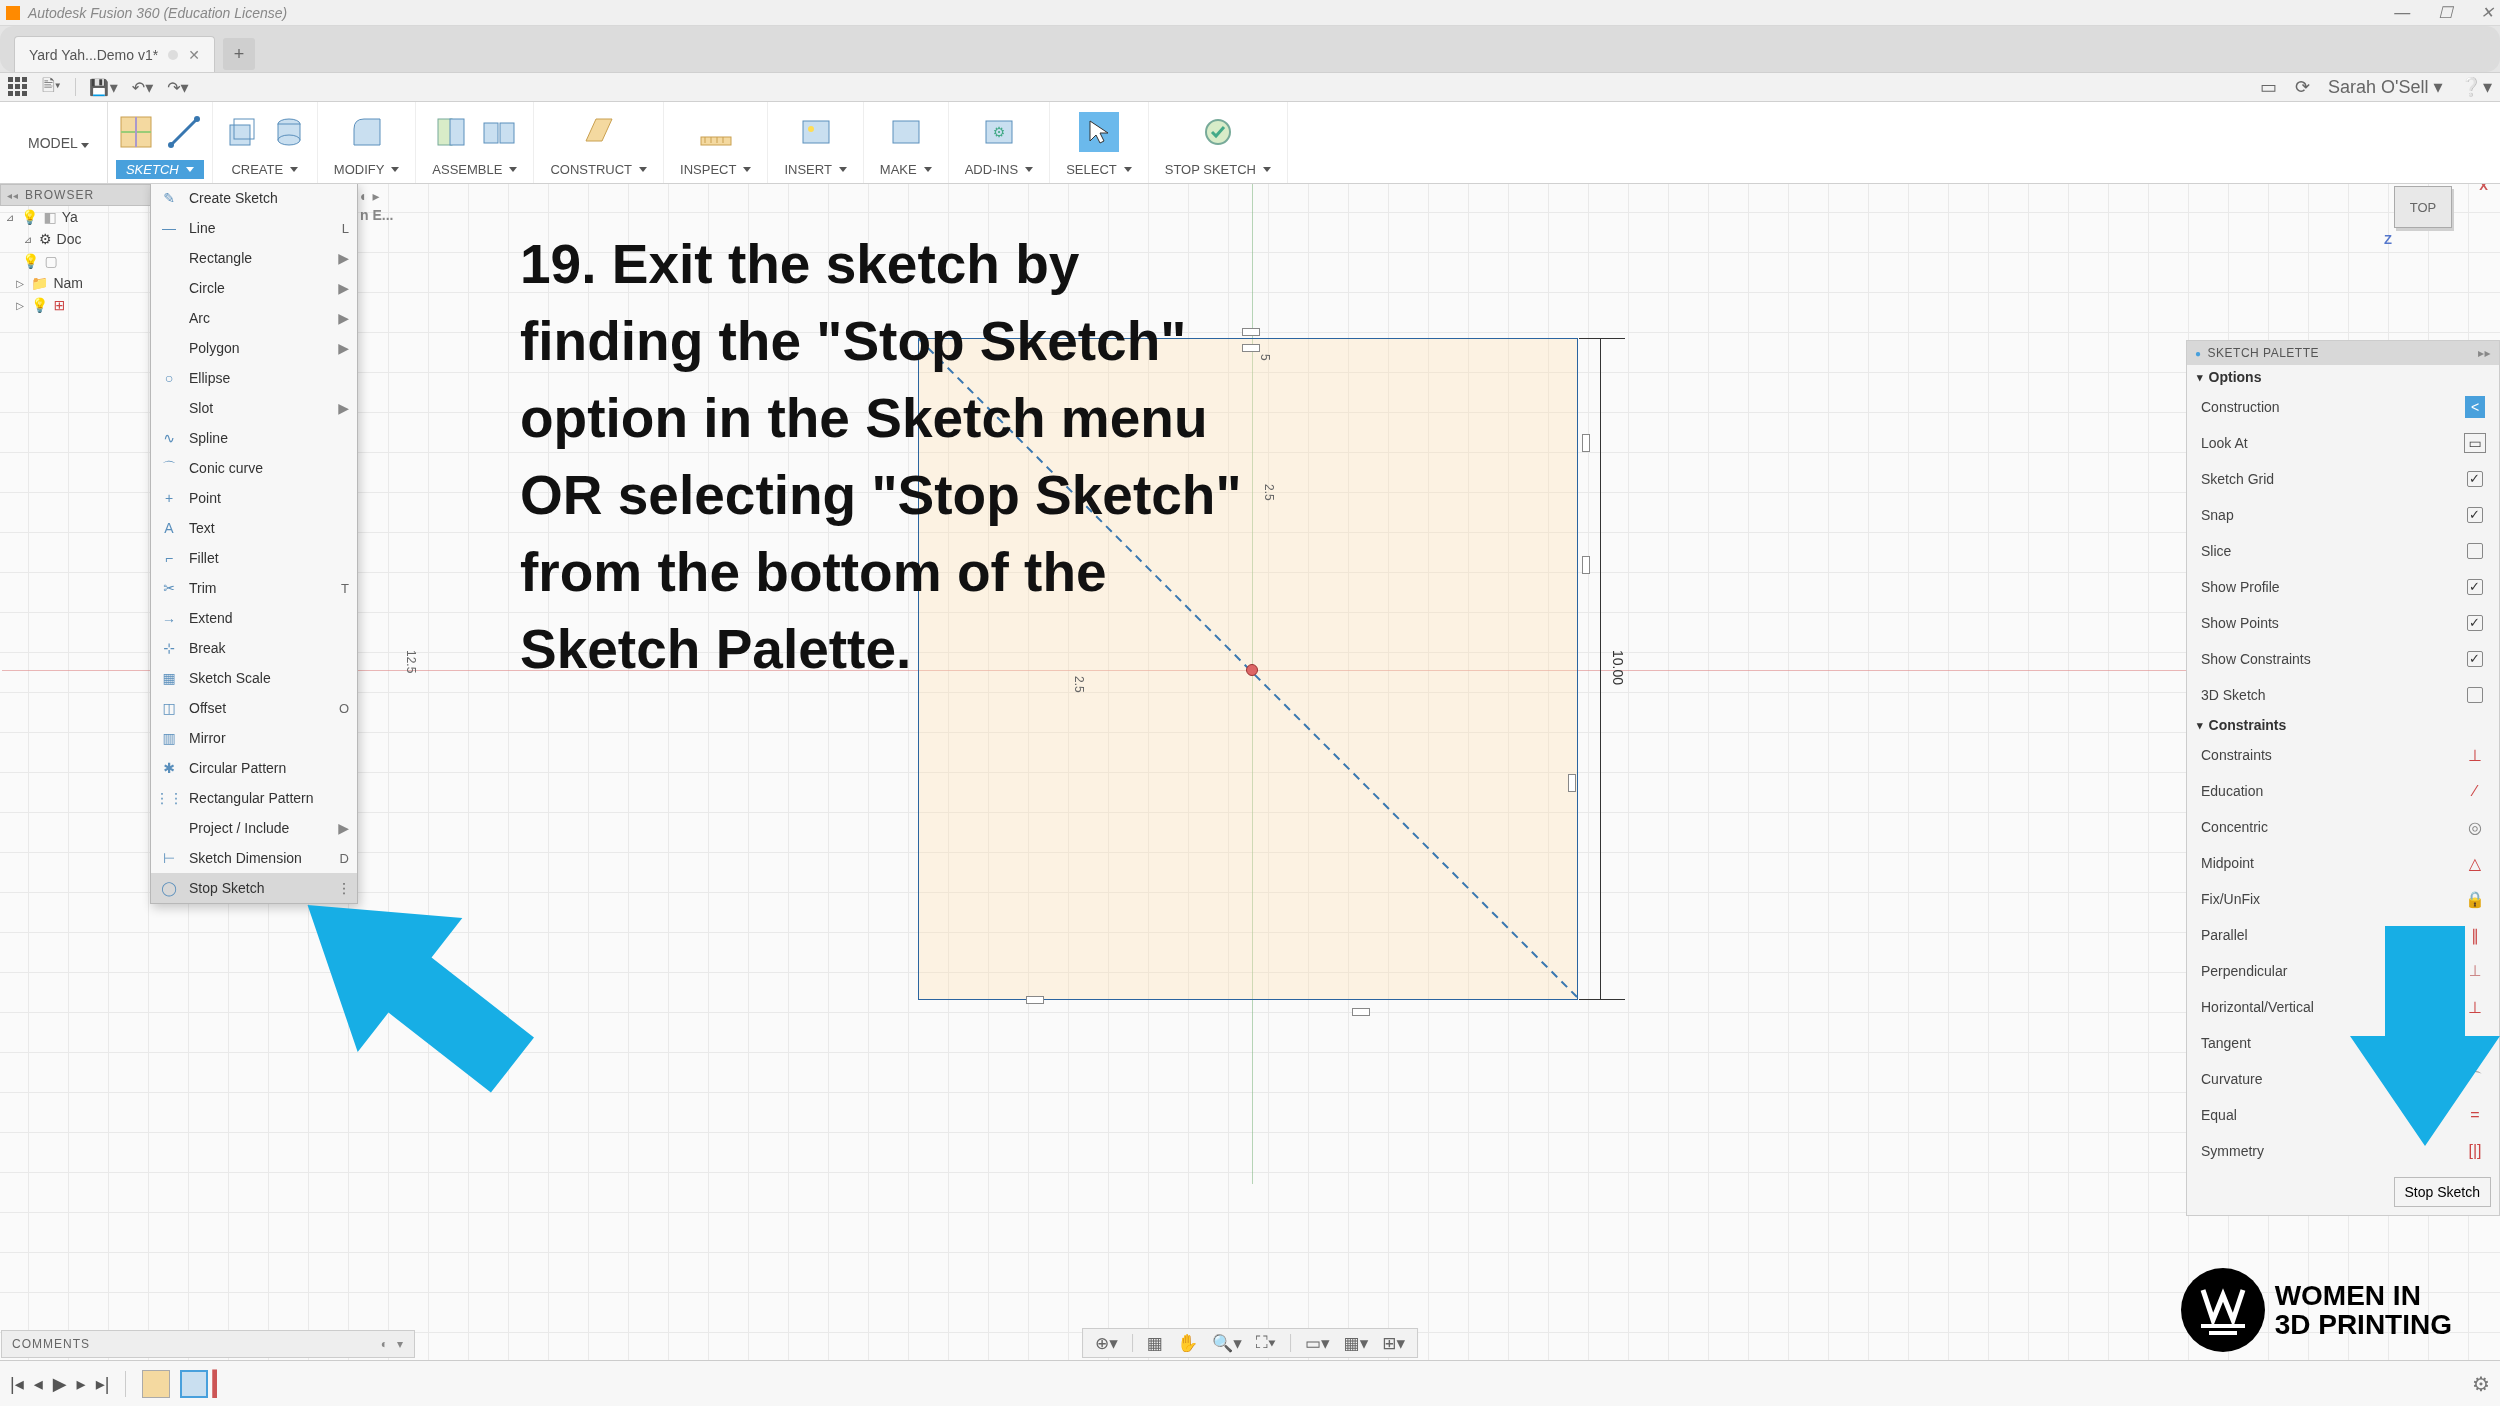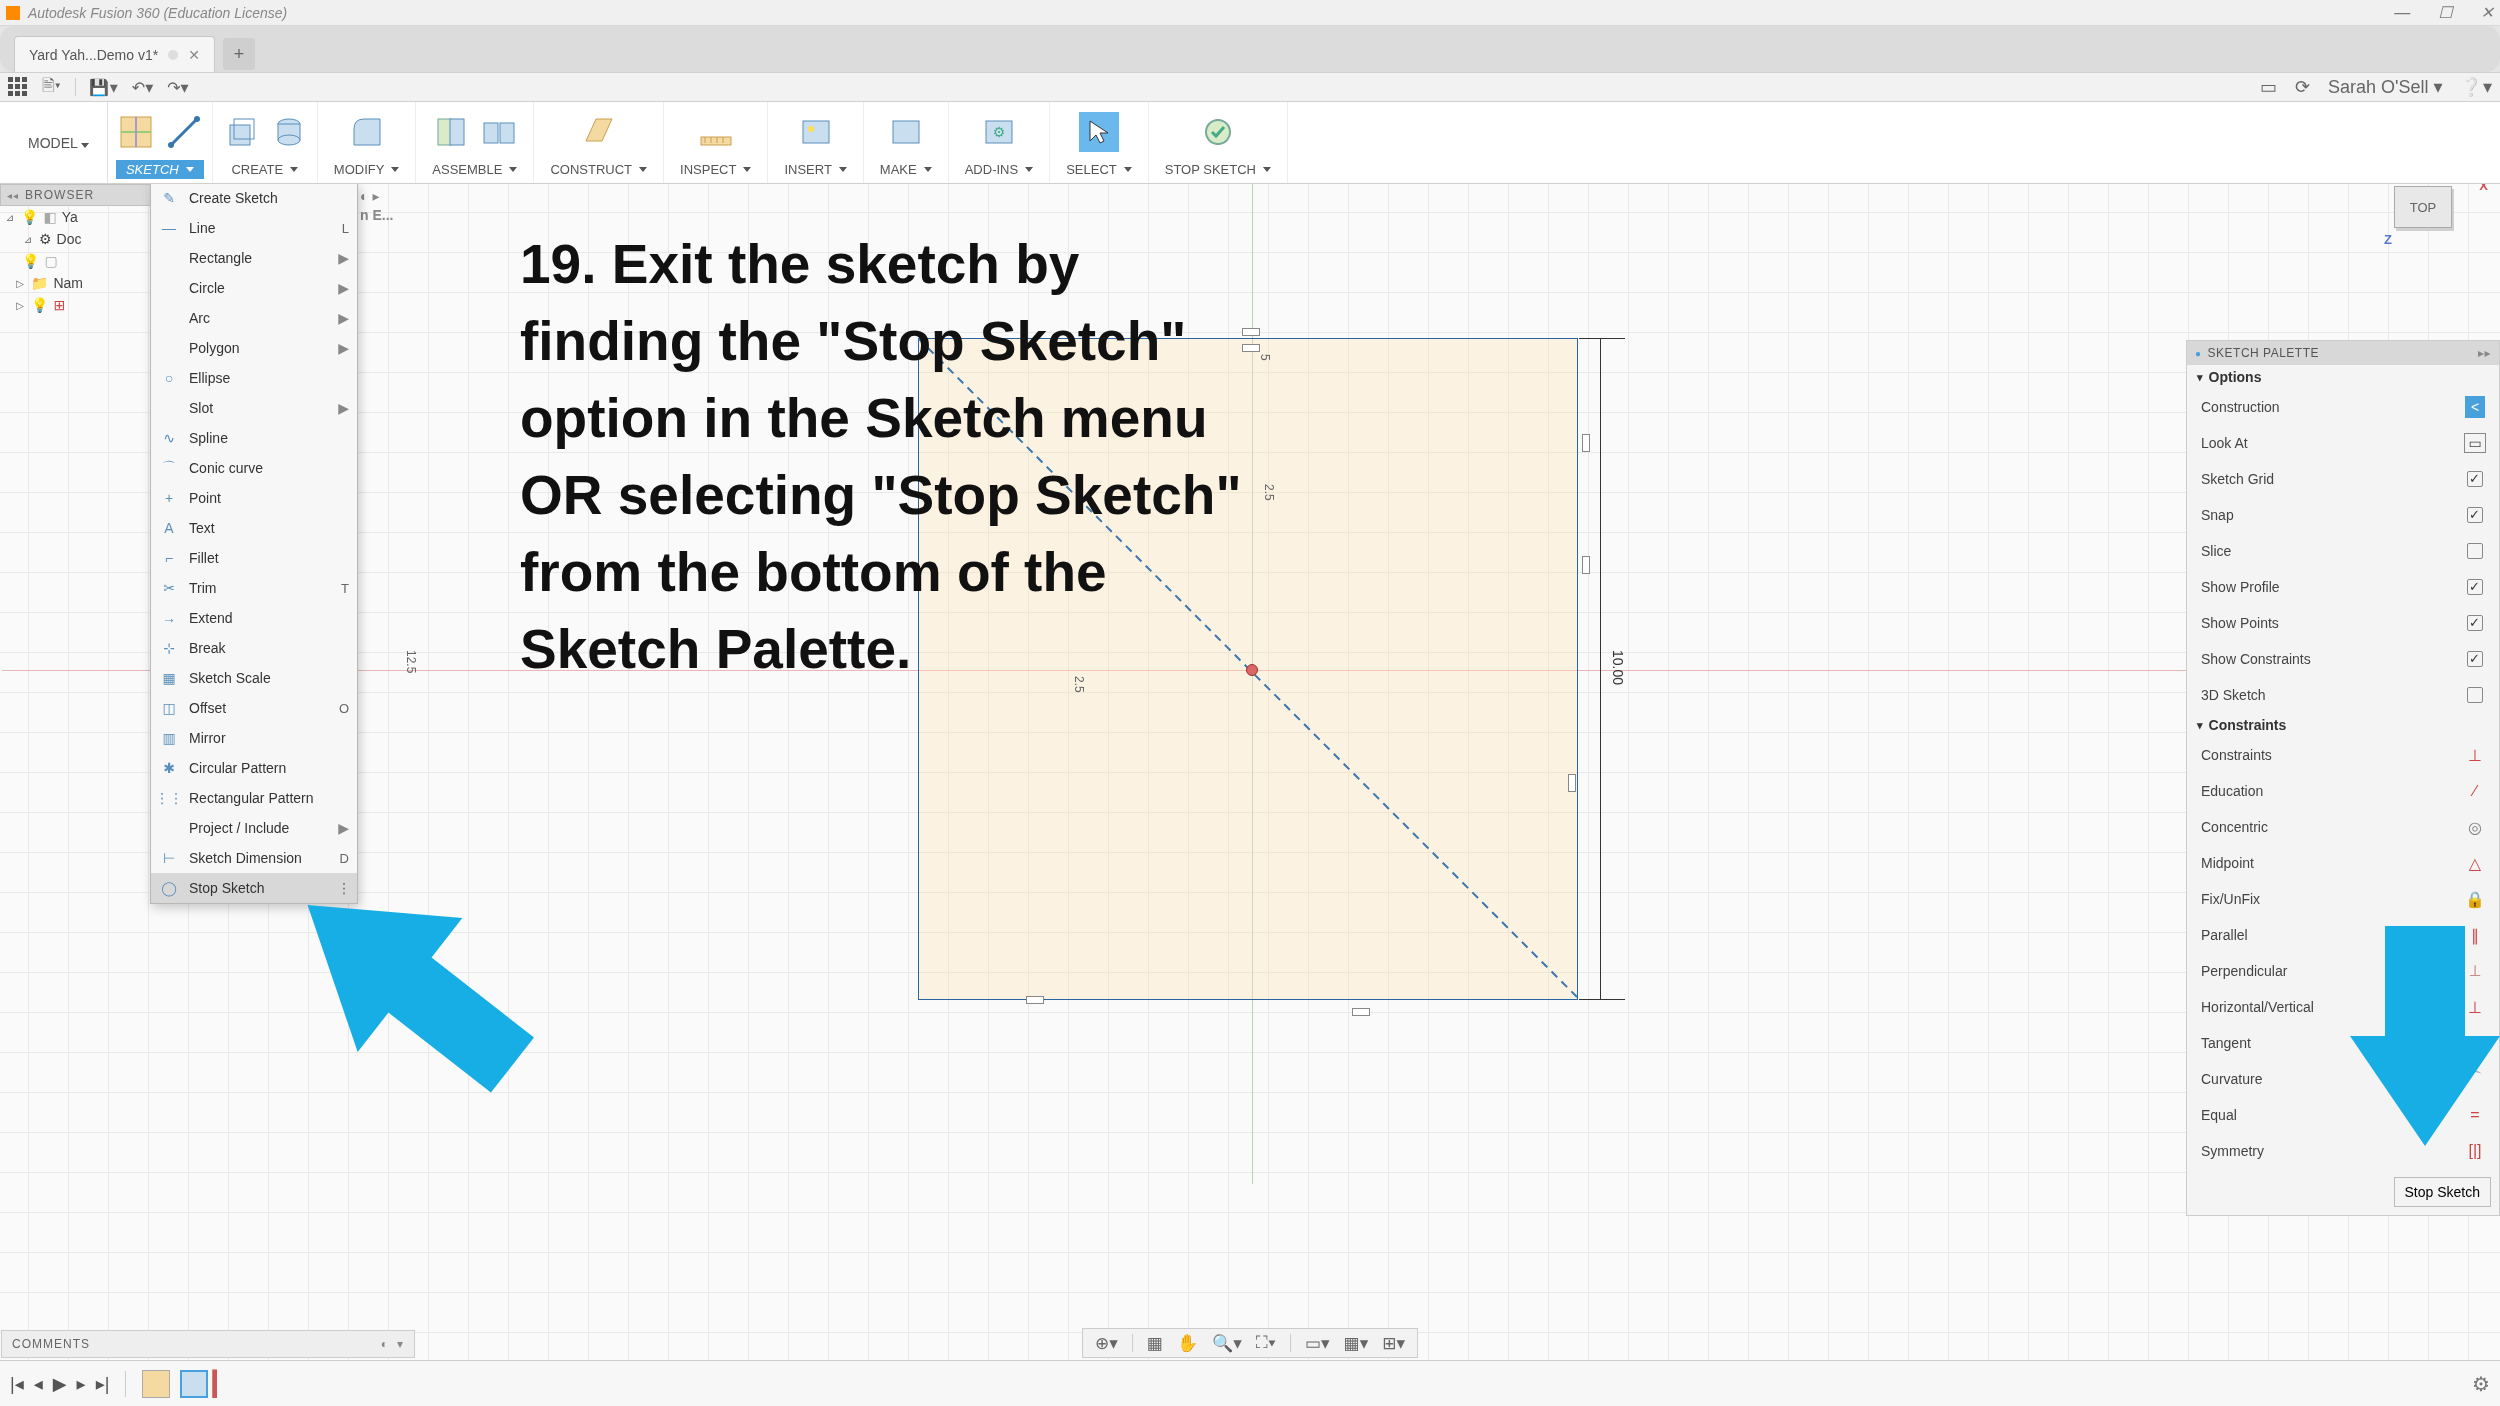--- a/index.html
+++ b/index.html
@@ -623,14 +623,27 @@
       <span>▶</span>
       <span>▸</span>
       <span>▸|</span>
       <span class="sep"></span>
       <div class="tslot" style="background:#f4d9a0"></div>
       <div class="tslot" style="background:#c9dff0;border-color:#48a0dc;border-width:2px;"></div>
       <span style="color:#c55;font-size:24px;margin-left:-6px">▎</span>
       <span class="cog">⚙</span>
     </div>
 
+    <div class="logo-w3d">
+      <div class="logo-circle">
+        <svg width="60" height="60">
+            <path d="M10 10 L20 40 L30 15 L40 40 L50 10" fill="none" stroke="#fff" stroke-width="5"></path>
+            <line x1="8" y1="46" x2="52" y2="46" stroke="#fff" stroke-width="4"></line>
+            <line x1="16" y1="53" x2="44" y2="53" stroke="#fff" stroke-width="4"></line>
+          </svg>
+      </div>
+      <div class="logo-text">
+        <div>WOMEN IN</div>
+          <div>3D PRINTING</div>
+      </div>
+    </div>
   </div>
 </div>
 
 </body></html>

